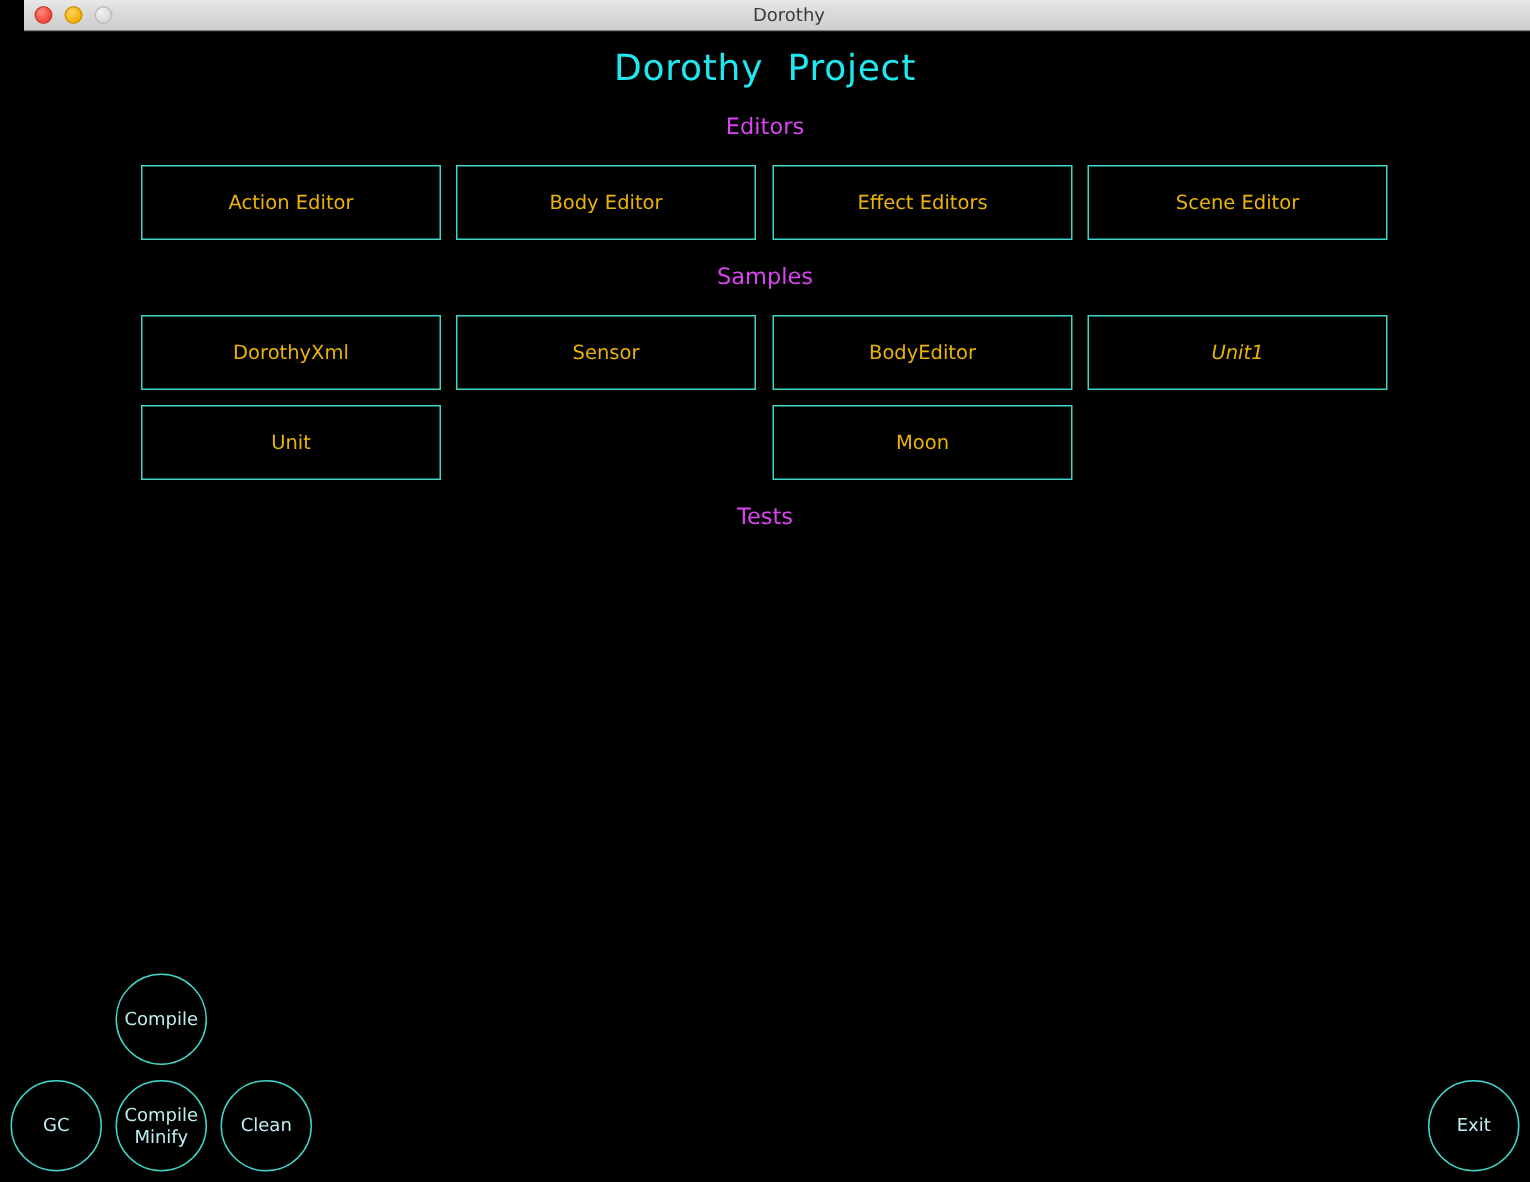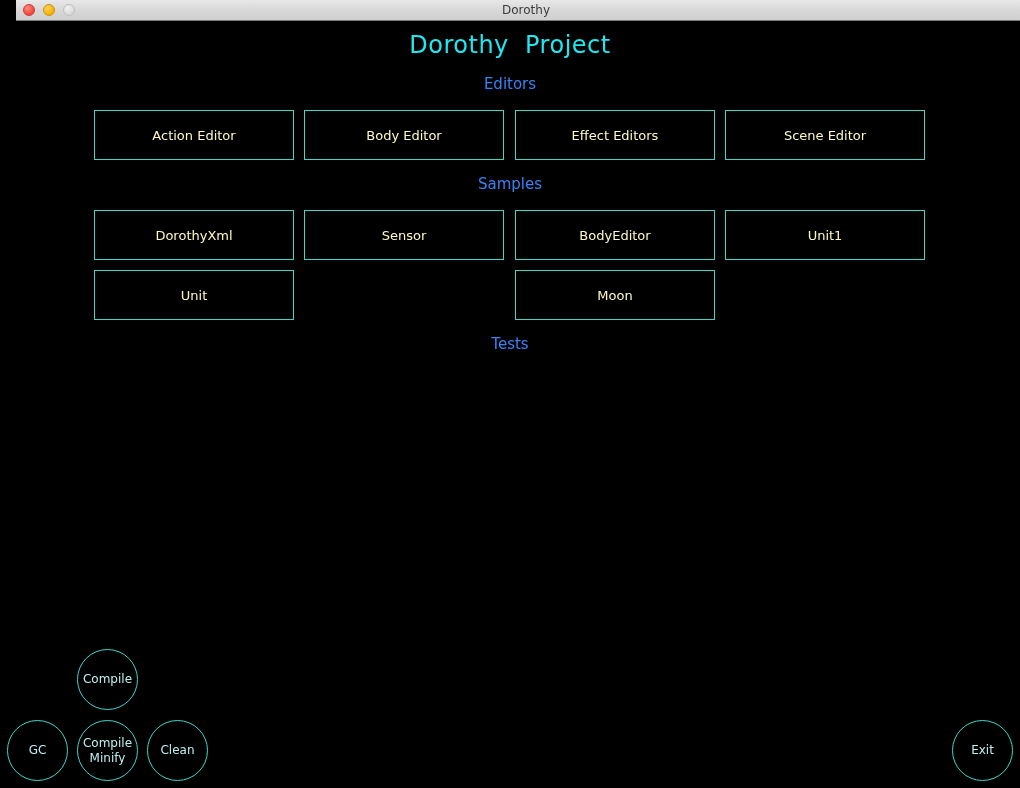--- a/index.html
+++ b/index.html
@@ -76,39 +76,39 @@
     color: #20e8f0;
     white-space: pre;
   }
 
   .section-label {
     position: absolute;
     width: 1020px;
     left: 0;
     text-align: center;
     font-size: 15px;
-    color: #3b82f6;
+    color: #d946ef;
   }
   #label-editors { top: 54px; }
   #label-samples { top: 154px; }
   #label-tests   { top: 314px; }
 
   
   .rect-btn {
     position: absolute;
     width: 200px;
     height: 50px;
     border: 1px solid #3fd6c8;
     background: #000000;
     box-sizing: border-box;
     display: flex;
     align-items: center;
     justify-content: center;
     font-size: 13px;
-    color: #fef9c3;
+    color: #eab308;
     cursor: pointer;
     user-select: none;
   }
 
   
   .circ-btn {
     position: absolute;
     width: 61px;
     height: 61px;
     border: 1px solid #3fd6c8;
@@ -148,21 +148,21 @@
   <div class="rect-btn" style="left:94px;  top:89px;">Action Editor</div>
   <div class="rect-btn" style="left:304px; top:89px;">Body Editor</div>
   <div class="rect-btn" style="left:515px; top:89px;">Effect Editors</div>
   <div class="rect-btn" style="left:725px; top:89px;">Scene Editor</div>
 
   <div class="section-label" id="label-samples">Samples</div>
 
   <div class="rect-btn" style="left:94px;  top:189px;">DorothyXml</div>
   <div class="rect-btn" style="left:304px; top:189px;">Sensor</div>
   <div class="rect-btn" style="left:515px; top:189px;">BodyEditor</div>
-  <div class="rect-btn" style="left:725px; top:189px;">Unit1</div>
+  <div class="rect-btn" style="left:725px; top:189px;font-style:italic;">Unit1</div>
 
   <div class="rect-btn" style="left:94px;  top:249px;">Unit</div>
   <div class="rect-btn" style="left:515px; top:249px;">Moon</div>
 
   <div class="section-label" id="label-tests">Tests</div>
 
 
   <div class="circ-btn" style="left:77px; top:628px;">Compile</div>
 
   <div class="circ-btn" style="left:7px;   top:699px;">GC</div>

